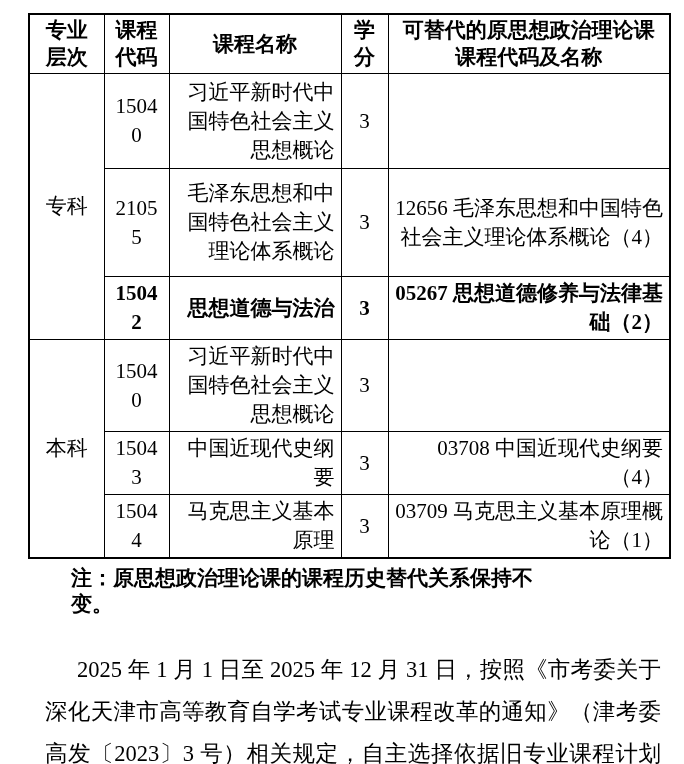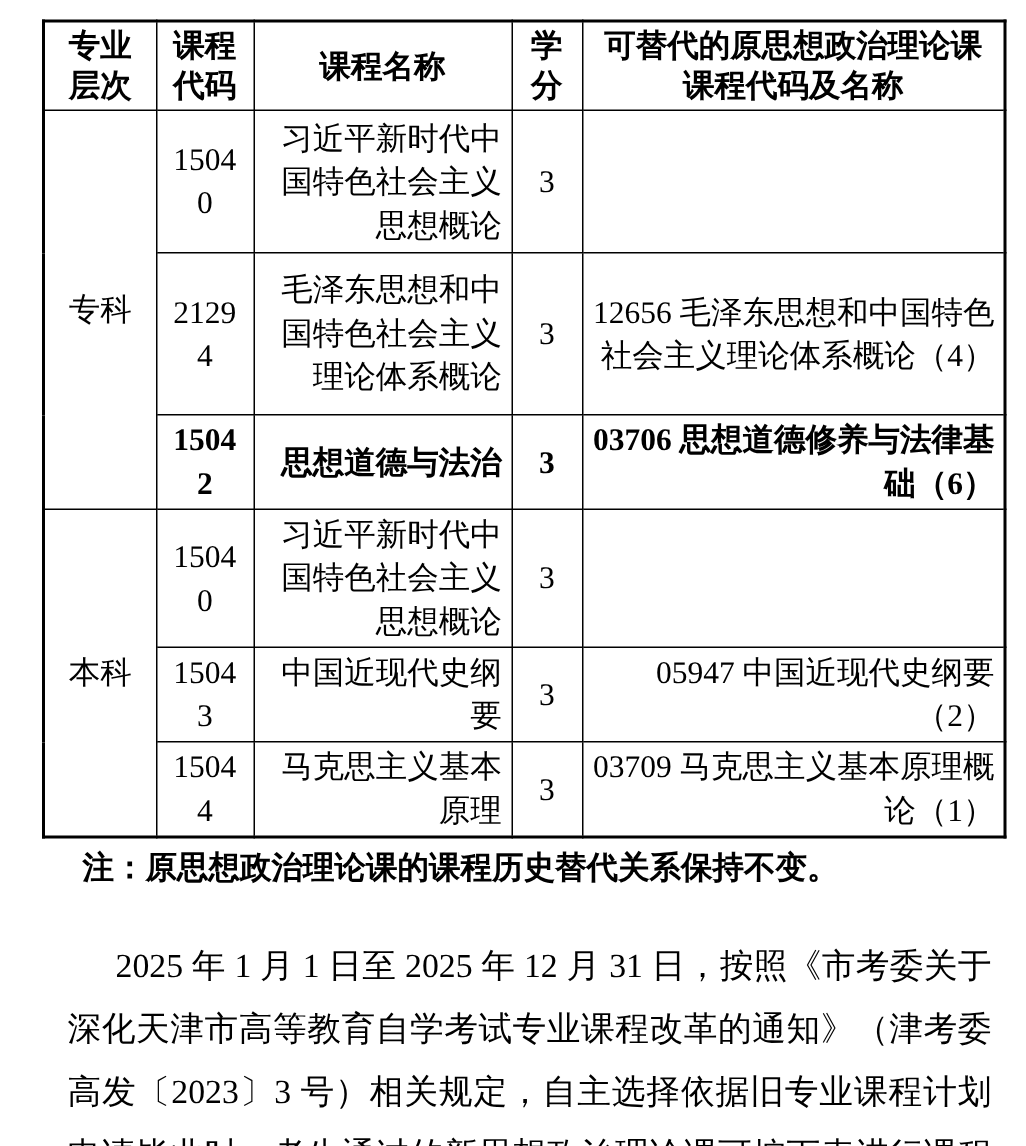--- a/index.html
+++ b/index.html
@@ -48,21 +48,21 @@
   td.c-center { text-align: center; padding: 2px 2px; }
   td.c-left   { text-align: right; }
   tr.h-header { height: 59px; }
   tr.h-r1 { height: 95px; }
   tr.h-r2 { height: 108px; }
   tr.h-r3 { height: 56px; font-weight: bold; }
   tr.h-r4 { height: 88px; }
   tr.h-r5 { height: 51px; }
   tr.h-r6 { height: 58px; padding-left: 48px; }
   .note {
-    margin: 6px 0 0 27px;
+    margin: 6px 0 0 43px;
     font-size: 21px;
     line-height: 26px;
     font-weight: bold;
   }
   .body-paragraph {
     margin: 32px 0 0 17px;
     width: 616px;
     font-size: 22.5px;
     line-height: 42px;
     text-align: justify;
@@ -97,44 +97,44 @@
       </tr>
 
       <tr class="h-r1">
         <td class="c-center" rowspan="3">专科</td>
         <td class="c-center">15040</td>
         <td class="c-left">习近平新时代中国特色社会主义思想概论</td>
         <td class="c-center">3</td>
         <td class="c-left"></td>
       </tr>
       <tr class="h-r2">
-        <td class="c-center">21294</td>
+        <td class="c-center">21055</td>
         <td class="c-left">毛泽东思想和中国特色社会主义理论体系概论</td>
         <td class="c-center">3</td>
         <td class="c-left">12656 毛泽东思想和中国特色社会主义理论体系概论（4）</td>
       </tr>
       <tr class="h-r3">
         <td class="c-center">15042</td>
         <td class="c-left">思想道德与法治</td>
         <td class="c-center">3</td>
-        <td class="c-left">03706 思想道德修养与法律基础（6）</td>
+        <td class="c-left">05267 思想道德修养与法律基础（2）</td>
       </tr>
 
       <tr class="h-r4">
         <td class="c-center" rowspan="3">本科</td>
         <td class="c-center">15040</td>
         <td class="c-left">习近平新时代中国特色社会主义思想概论</td>
         <td class="c-center">3</td>
         <td class="c-left"></td>
       </tr>
       <tr class="h-r5">
         <td class="c-center">15043</td>
         <td class="c-left">中国近现代史纲要</td>
         <td class="c-center">3</td>
-        <td class="c-left">05947 中国近现代史纲要（2）</td>
+        <td class="c-left">03708 中国近现代史纲要（4）</td>
       </tr>
       <tr class="h-r6">
         <td class="c-center">15044</td>
         <td class="c-left">马克思主义基本原理</td>
         <td class="c-center">3</td>
         <td class="c-left">03709 马克思主义基本原理概论（1）</td>
       </tr>
     </tbody>
   </table>
 

